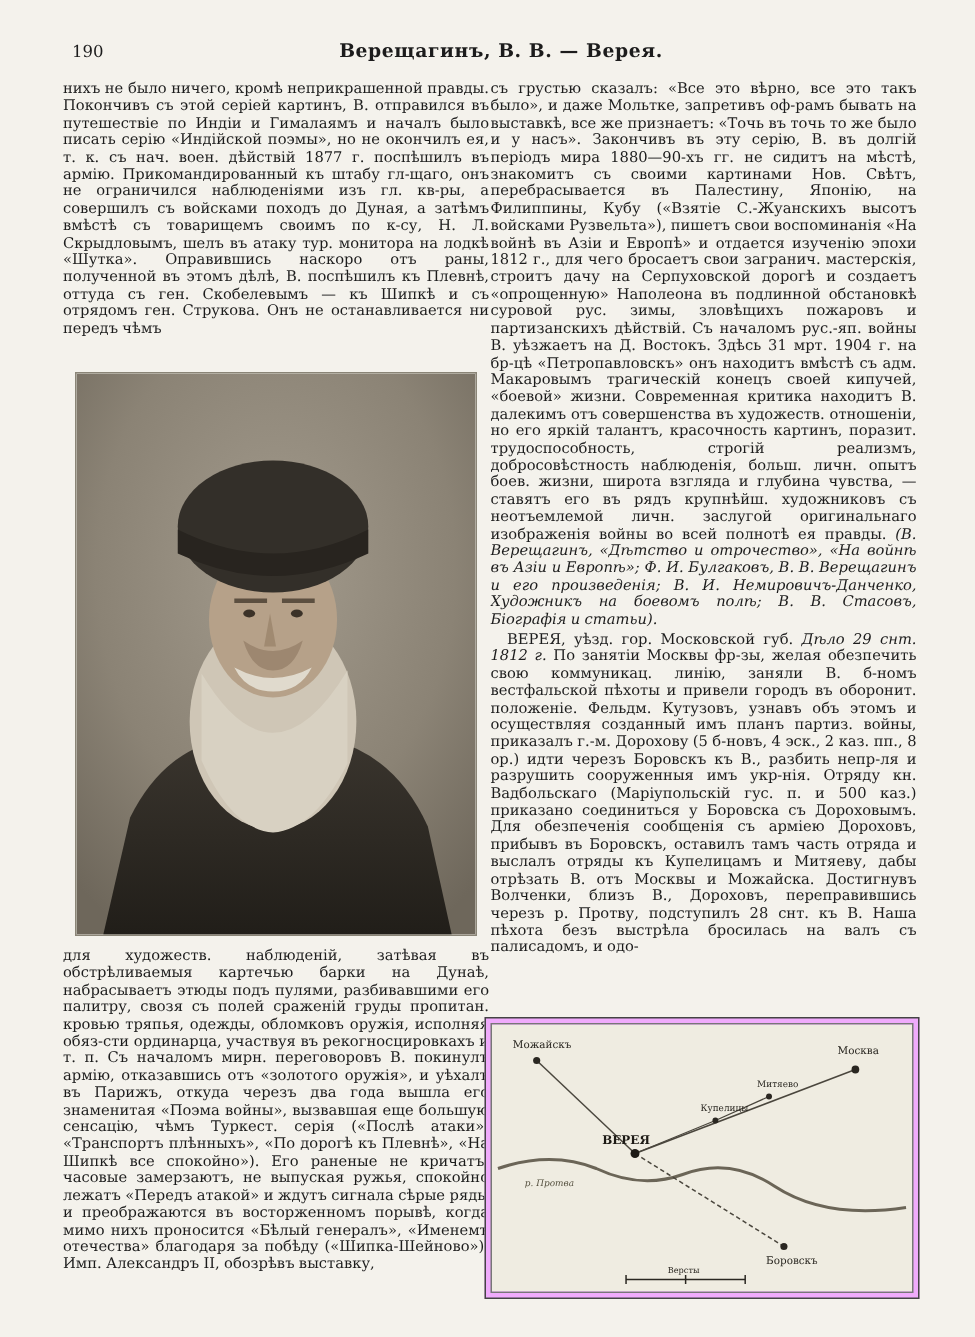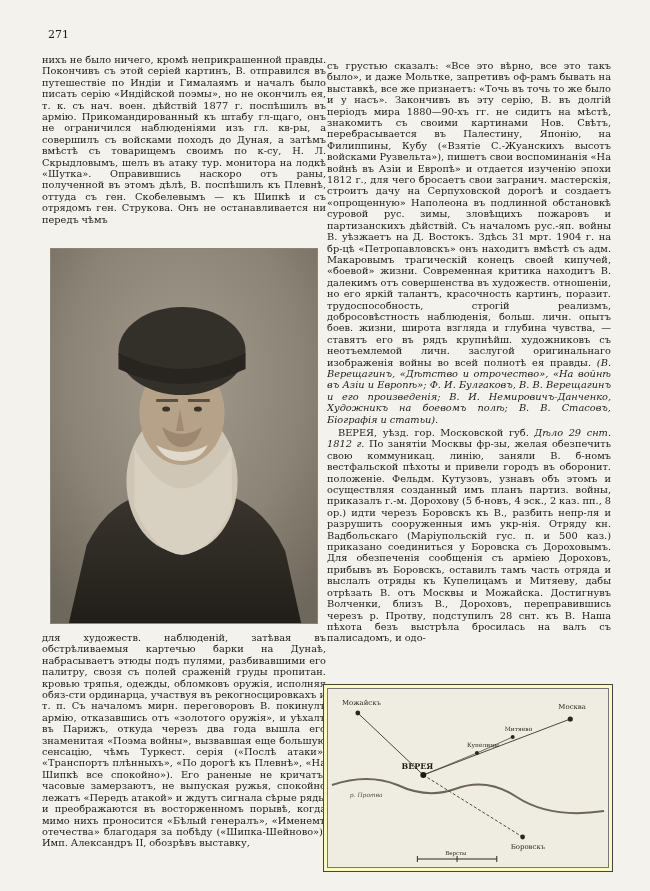--- a/index.html
+++ b/index.html
@@ -10,53 +10,54 @@
     color:#1c1c1c;
     -webkit-font-smoothing:antialiased;
   }
   .page{
     position:relative;width:650px;height:891px;box-sizing:border-box;
     padding:26px 24px 8px 42px;overflow:hidden;
   }
   .page-header{position:relative;height:18px;margin-bottom:10px;}
   .page-num{position:absolute;left:6px;top:2px;font-size:11px;}
   .running-title{display:block;text-align:center;font-weight:bold;font-size:12.5px;letter-spacing:.4px;}
-  .columns{display:flex;gap:1px;align-items:center;}
+  .columns{display:flex;gap:1px;}
   .col{width:284px;}
   .text-block{
     font-size:9.8px;line-height:11.4px;text-align:justify;
     overflow:hidden;word-spacing:-0.2px;
   }
   .lt-top{height:190px;}
   .lt-bottom{height:246px;}
   .rt-text{height:616px;}
   .photo{
     width:268px;height:376px;margin:4px auto 8px;
     border:1px solid #8a8577;box-sizing:border-box;display:block;
   }
   .photo svg{display:block;width:100%;height:100%;}
   .map-wrap{
     width:290px;height:188px;margin-top:8px;margin-left:-4px;
-    border:1px solid #444;background:#fef9c3;box-sizing:border-box;padding:3px;
+    border:1px solid #444;background:#f0abfc;box-sizing:border-box;padding:3px;
   }
   .map-inner{width:100%;height:100%;border:1px solid #777;box-sizing:border-box;}
   .map-inner svg{display:block;width:100%;height:100%;}
   b.lead{font-weight:normal;}
   i.it{}
   .para{margin:0;}
   .para+.para{margin-top:2px;}
   .indent{text-indent:11px;}
 </style>
 </head>
 <body>
 
 <div class="page">
 
   <div class="page-header">
-    <span class="page-num">271</span>
+    <span class="page-num">190</span>
+    <span class="running-title">Верещагинъ, В. В. — Верея.</span>
   </div>
 
   <div class="columns">
 
     <div class="col">
       <div class="text-block lt-top">нихъ не было ничего, кромѣ неприкрашенной правды. Покончивъ съ этой серіей картинъ, В. отправился въ путешествіе по Индіи и Гималаямъ и началъ было писать серію «Индійской поэмы», но не окончилъ ея, т. к. съ нач. воен. дѣйствій 1877 г. поспѣшилъ въ армію. Прикомандированный къ штабу гл-щаго, онъ не ограничился наблюденіями изъ гл. кв-ры, а совершилъ съ войсками походъ до Дуная, а затѣмъ вмѣстѣ съ товарищемъ своимъ по к-су, Н. Л. Скрыдловымъ, шелъ въ атаку тур. монитора на лодкѣ «Шутка». Оправившись наскоро отъ раны, полученной въ этомъ дѣлѣ, В. поспѣшилъ къ Плевнѣ, оттуда съ ген. Скобелевымъ — къ Шипкѣ и съ отрядомъ ген. Струкова. Онъ не останавливается ни передъ чѣмъ</div>
 
       <div class="photo">
         <svg viewBox="0 0 268 374" preserveAspectRatio="none">
           <defs>

